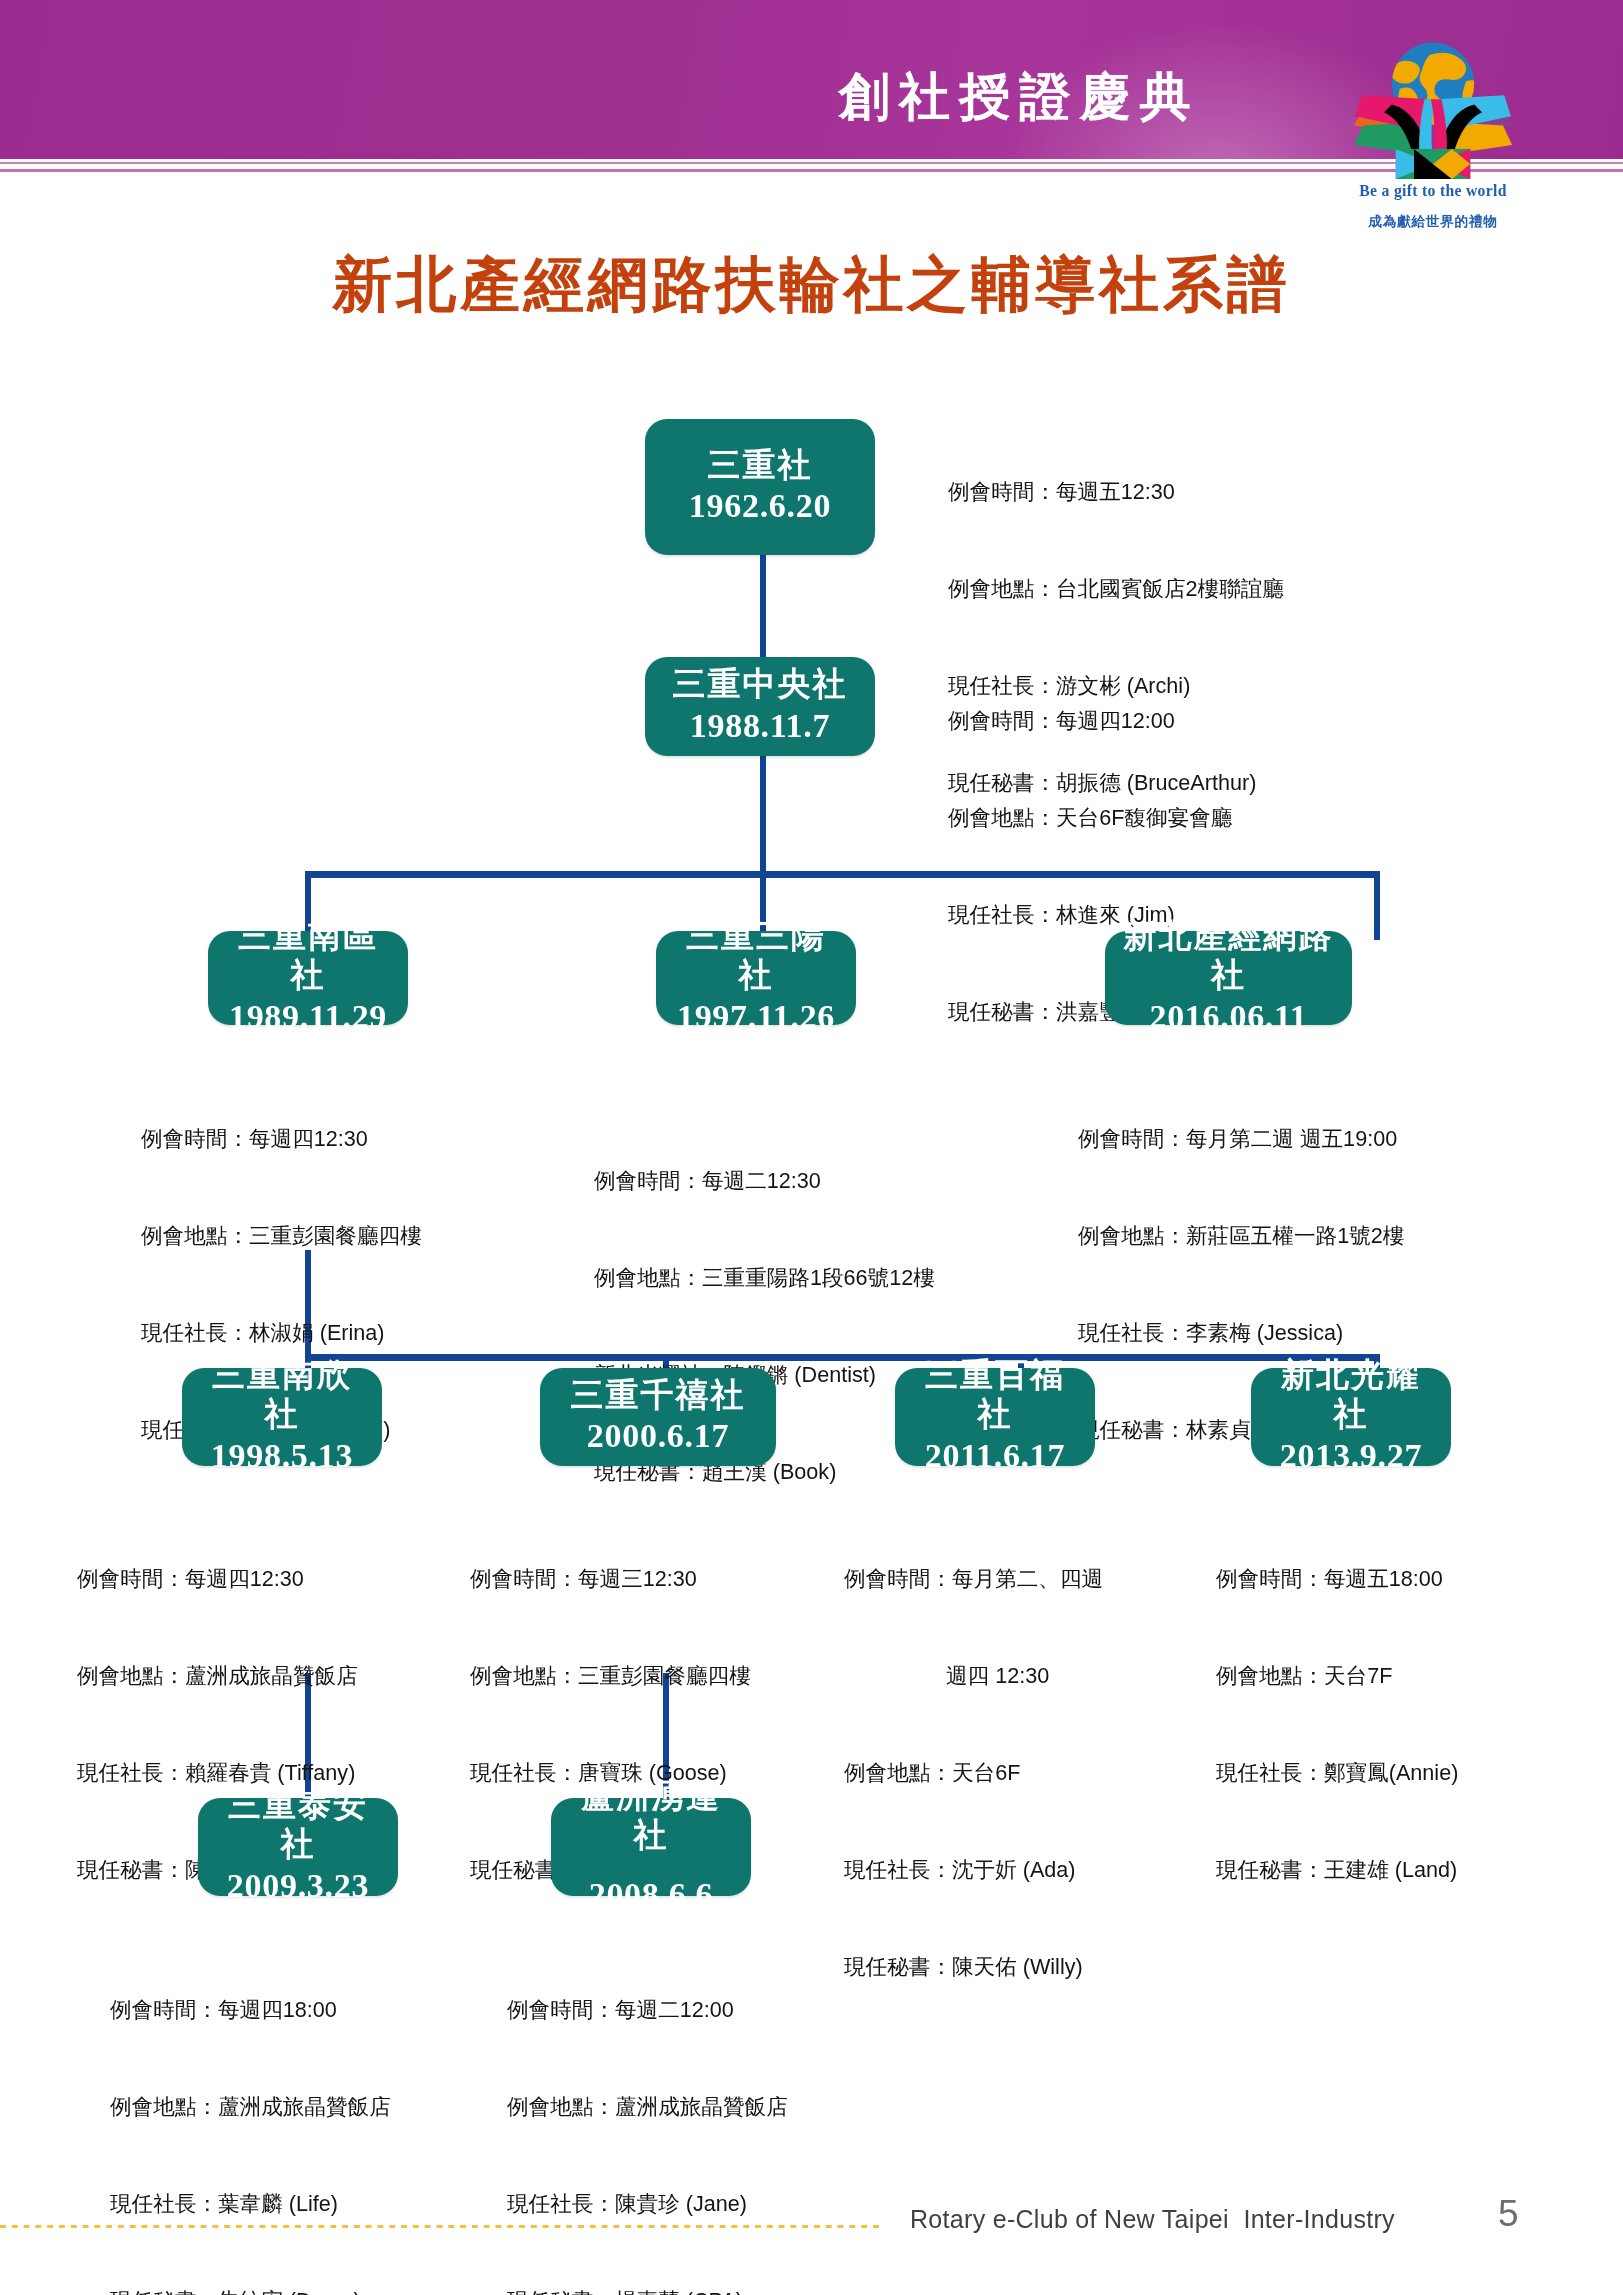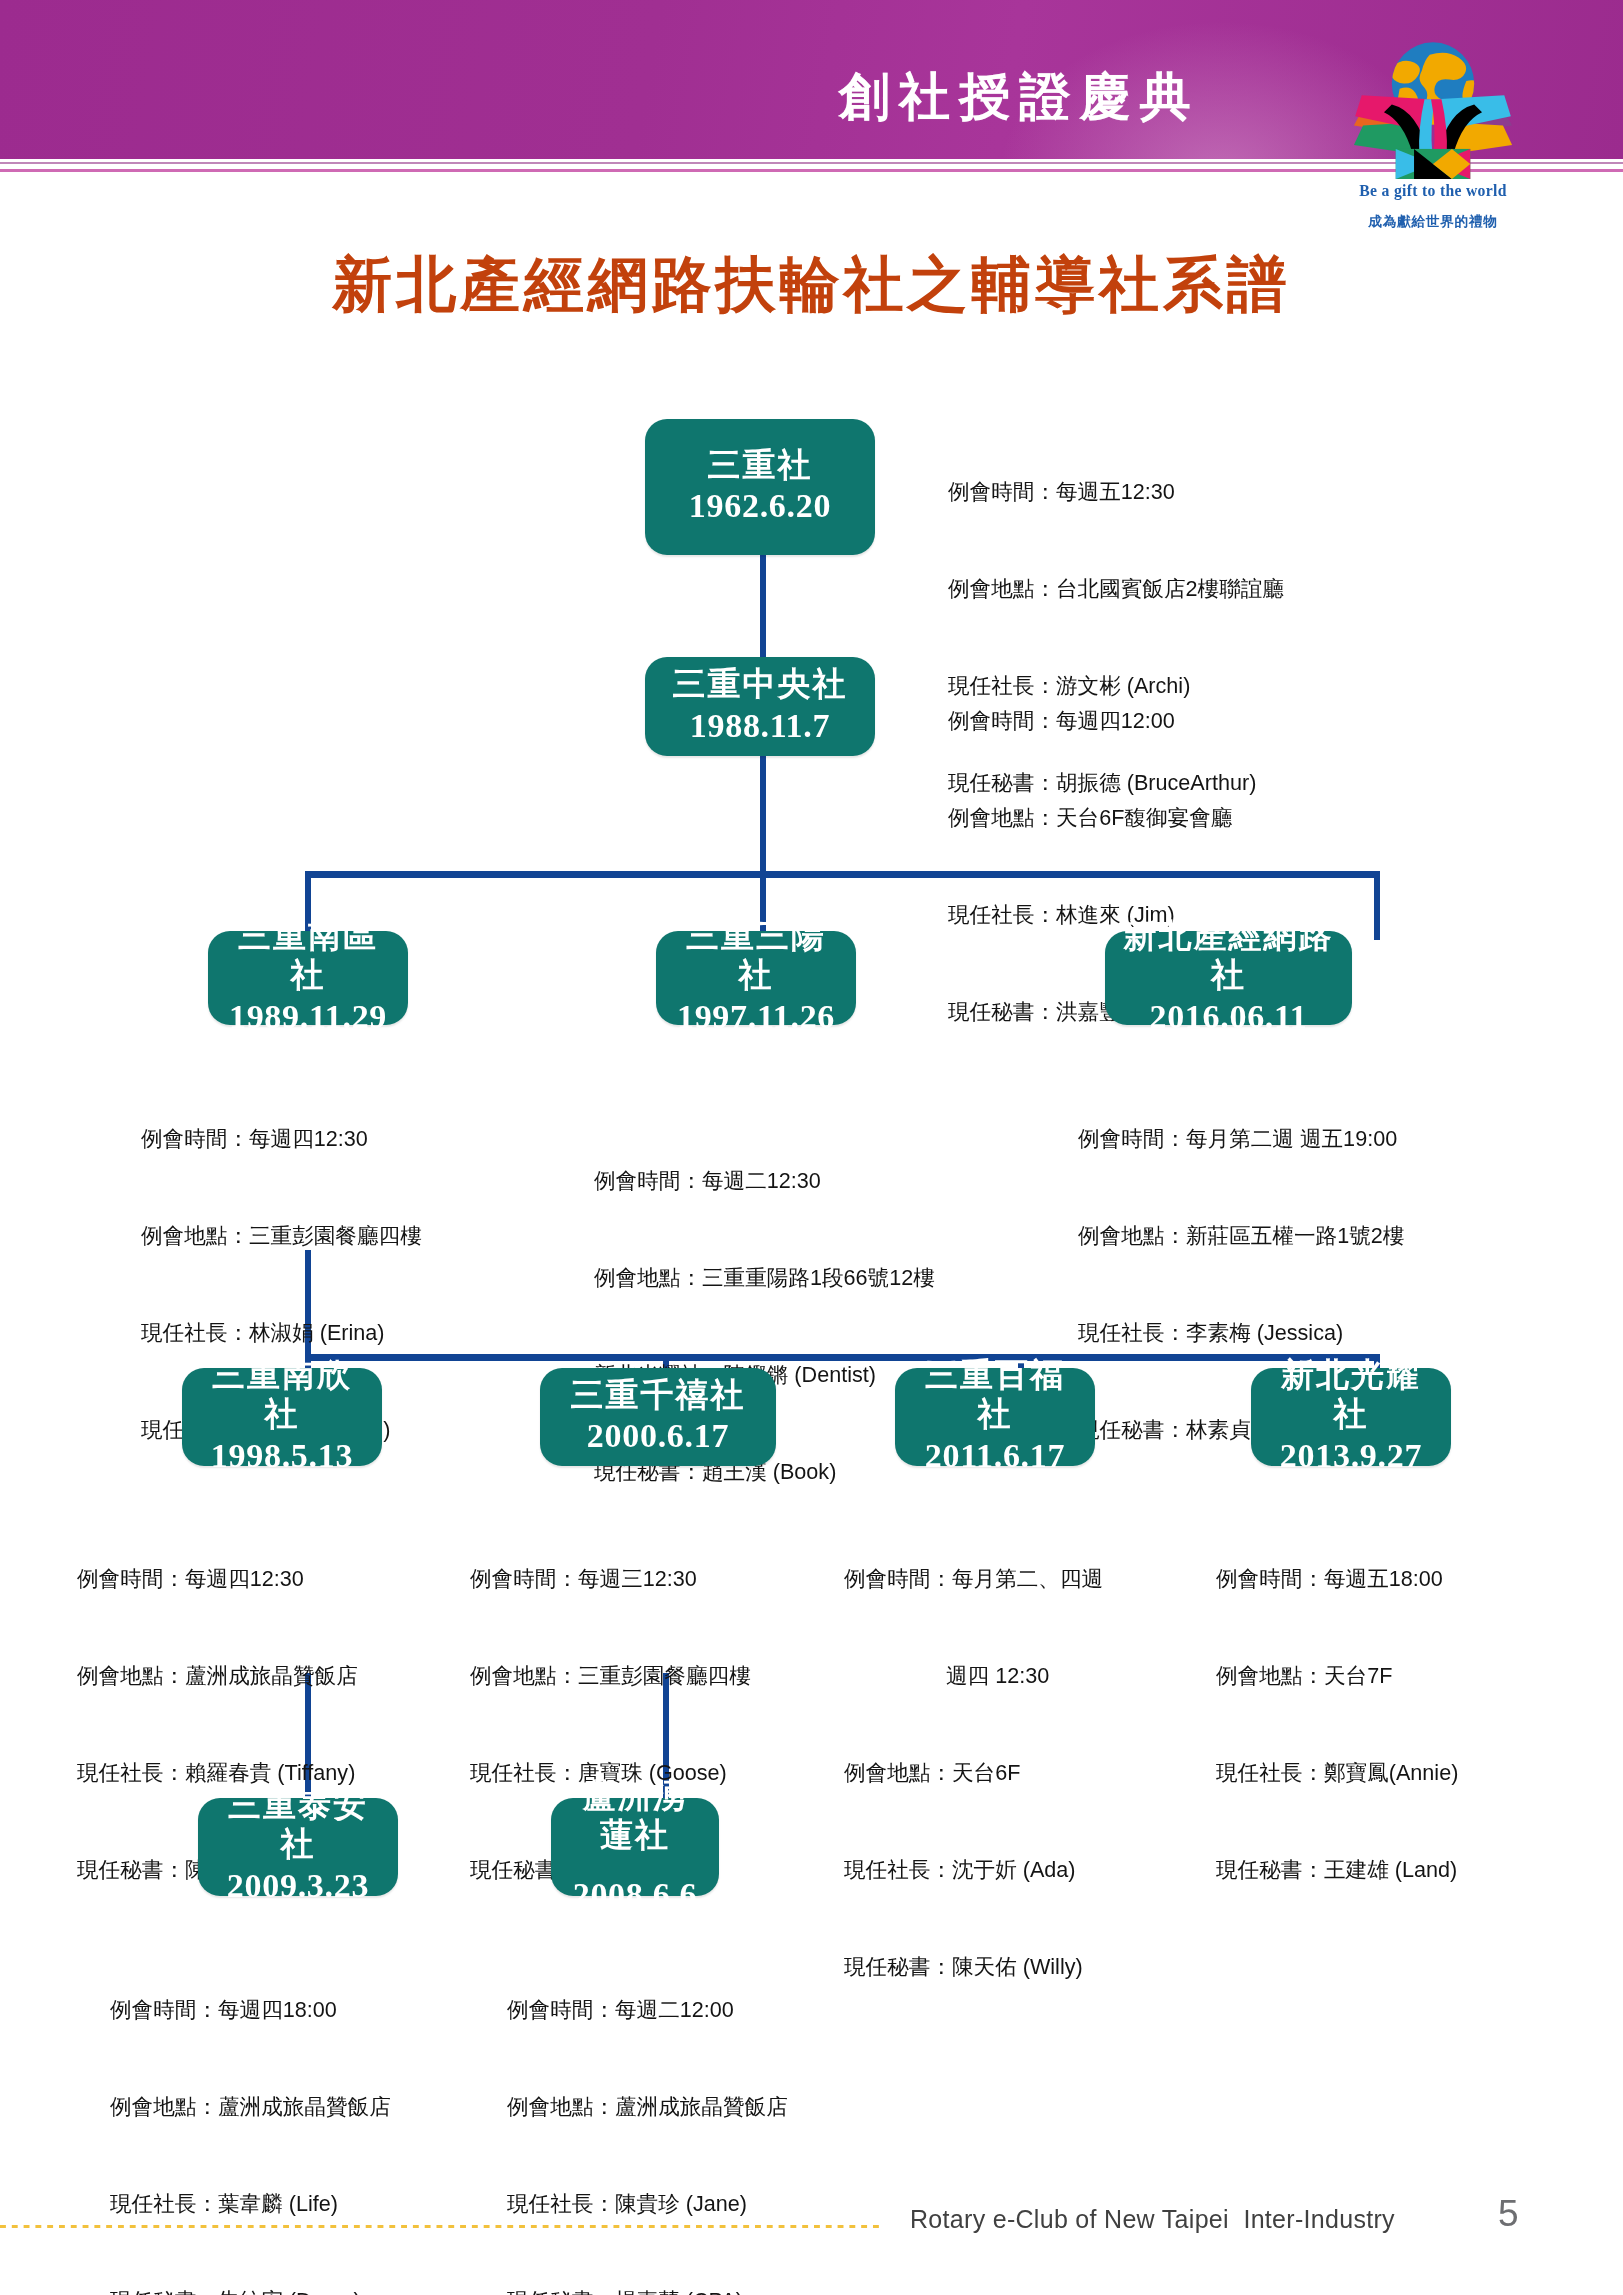--- a/index.html
+++ b/index.html
@@ -290,21 +290,21 @@
     <div class="nm">三重泰安社</div>
     <div class="dt">2009.3.23</div>
   </div>
   <div class="info" style="left:110px;top:1929px;">
     <div>例會時間：每週四18:00</div>
     <div>例會地點：蘆洲成旅晶贊飯店</div>
     <div>現任社長：葉韋麟 (Life)</div>
     <div>現任秘書：朱紋宏 (Decor)</div>
   </div>
 
-  <div class="node" style="left:551px;top:1798px;width:168px;height:98px;gap:18px;">
+  <div class="node" style="left:551px;top:1798px;width:200px;height:98px;gap:18px;">
     <div class="nm">蘆洲湧蓮社</div>
     <div class="dt">2008.6.6</div>
   </div>
   <div class="info" style="left:507px;top:1929px;">
     <div>例會時間：每週二12:00</div>
     <div>例會地點：蘆洲成旅晶贊飯店</div>
     <div>現任社長：陳貴珍 (Jane)</div>
     <div>現任秘書：楊嘉慧 (CPA)</div>
   </div>
 

